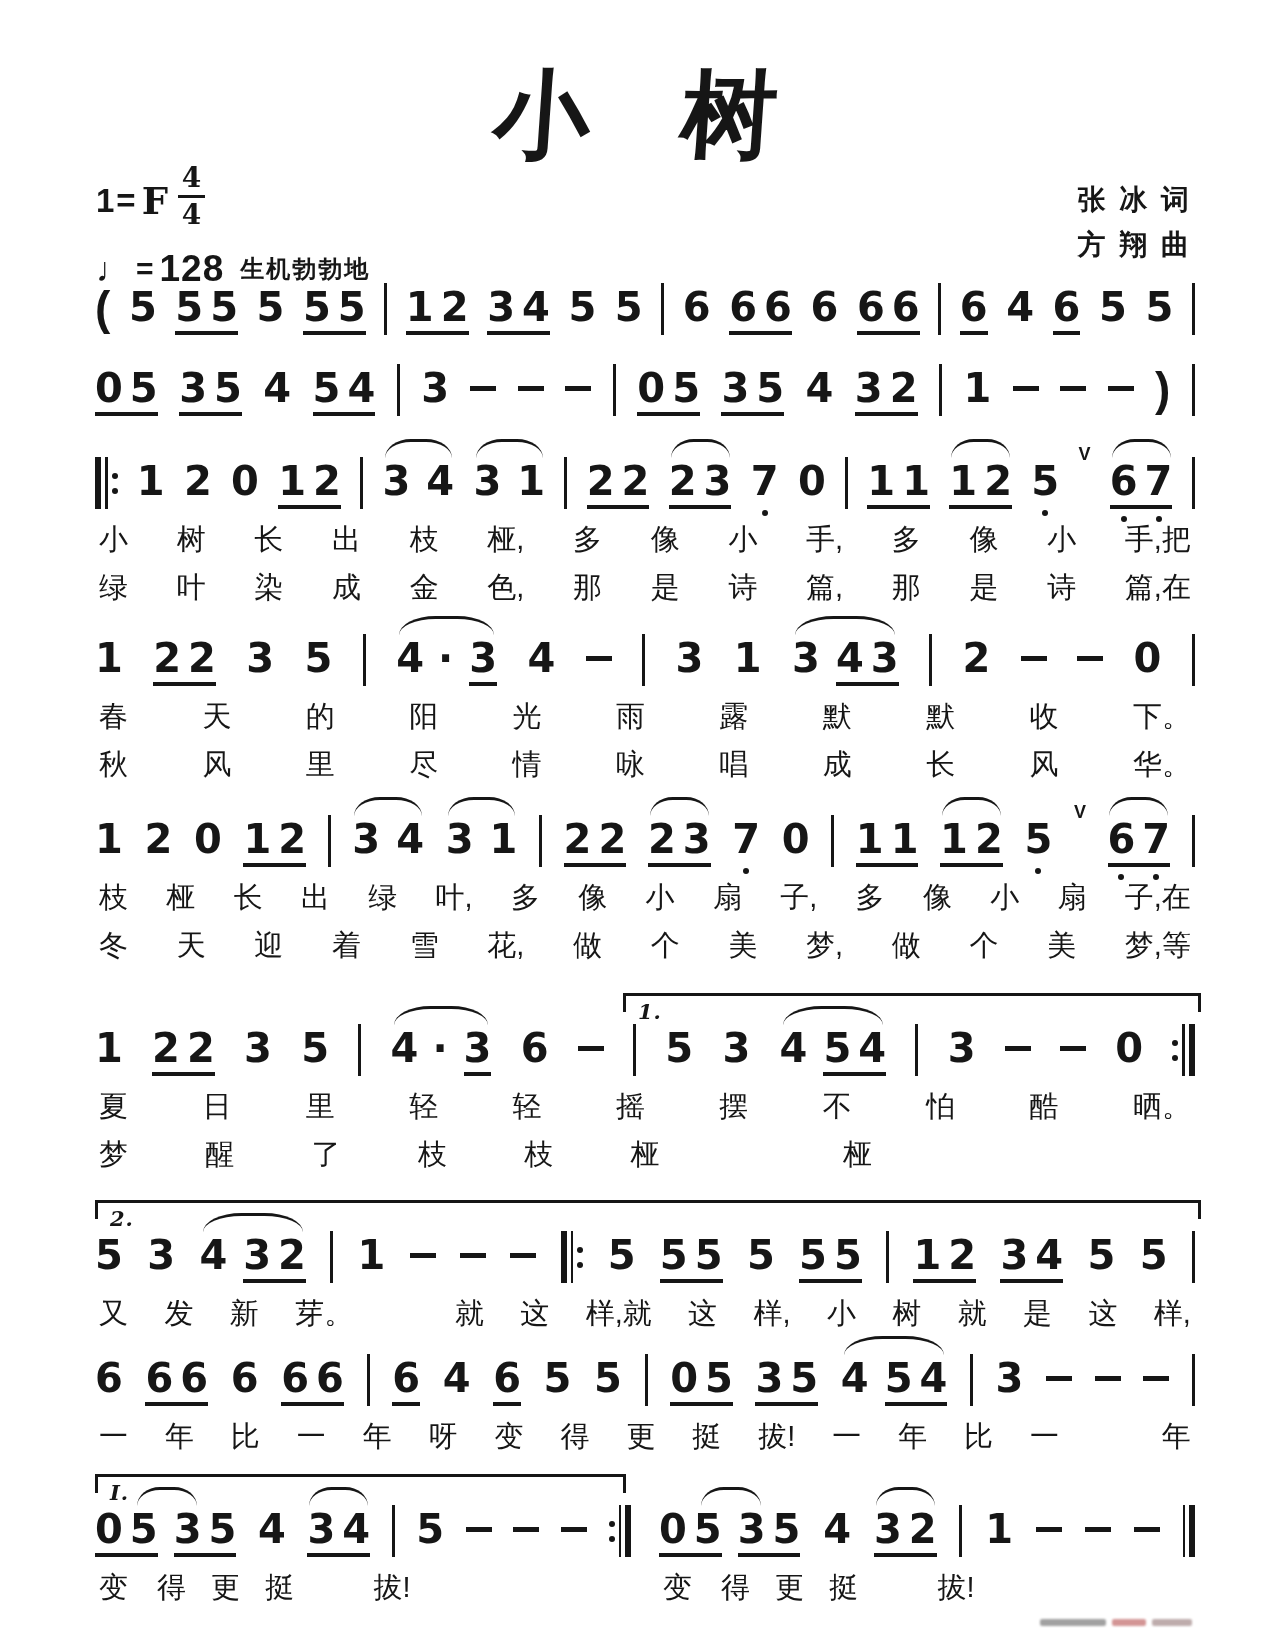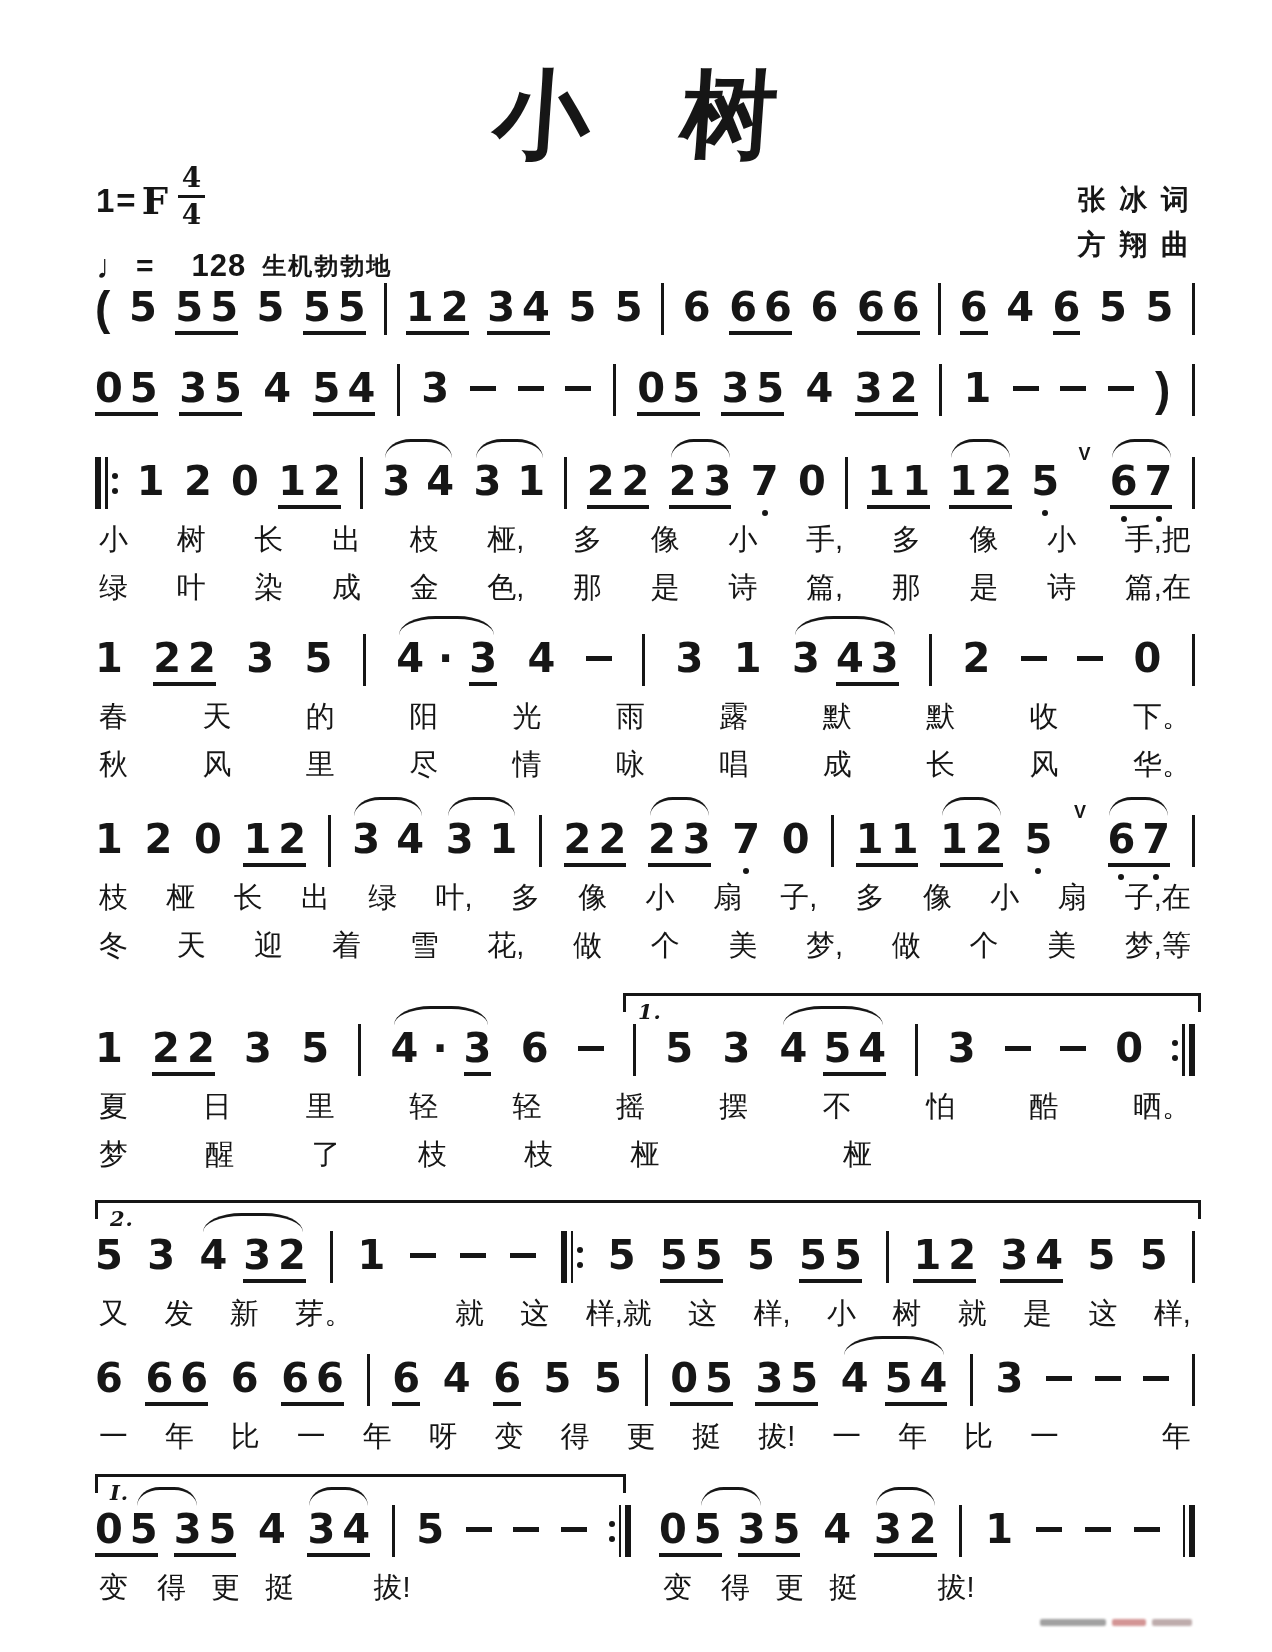--- a/index.html
+++ b/index.html
@@ -14,21 +14,21 @@
   .keysig{position:absolute;left:96px;top:168px;display:flex;align-items:center;
           font-weight:bold;font-size:33px;}
   .key-prefix{font-size:33px;letter-spacing:2px;}
   .key-letter{font-family:"DejaVu Serif",serif;font-size:37px;margin:0 10px 0 4px;}
   .meter{display:inline-flex;flex-direction:column;align-items:center;transform:translateY(-4px);
          font-family:"DejaVu Serif",serif;font-size:28px;font-weight:bold;line-height:1;}
   .meter .fbar{width:27px;height:3px;background:currentColor;margin:3px 0;}
   .tempo{position:absolute;left:96px;top:248px;display:flex;align-items:center;font-weight:bold;}
   .tempo-note{font-size:34px;line-height:1;}
   .tempo-eq{font-size:30px;margin:0 6px;}
-  .tempo-value{font-size:31px;letter-spacing:1px;margin-left:32px;}
+  .tempo-value{font-size:37px;letter-spacing:1px;}
   .tempo-text{font-size:24px;margin-left:16px;letter-spacing:2px;}
   .credits{position:absolute;right:80px;top:178px;text-align:left;font-weight:bold;
            font-size:28px;line-height:1.6;letter-spacing:3px;}
 
   
   .score{position:absolute;left:95px;right:77px;top:286px;}
   .system{position:relative;}
   .notes-row{display:flex;align-items:flex-start;justify-content:space-between;}
   .note{display:inline-flex;align-items:flex-start;position:relative;
         font-size:40px;font-weight:bold;line-height:42px;gap:7px;

